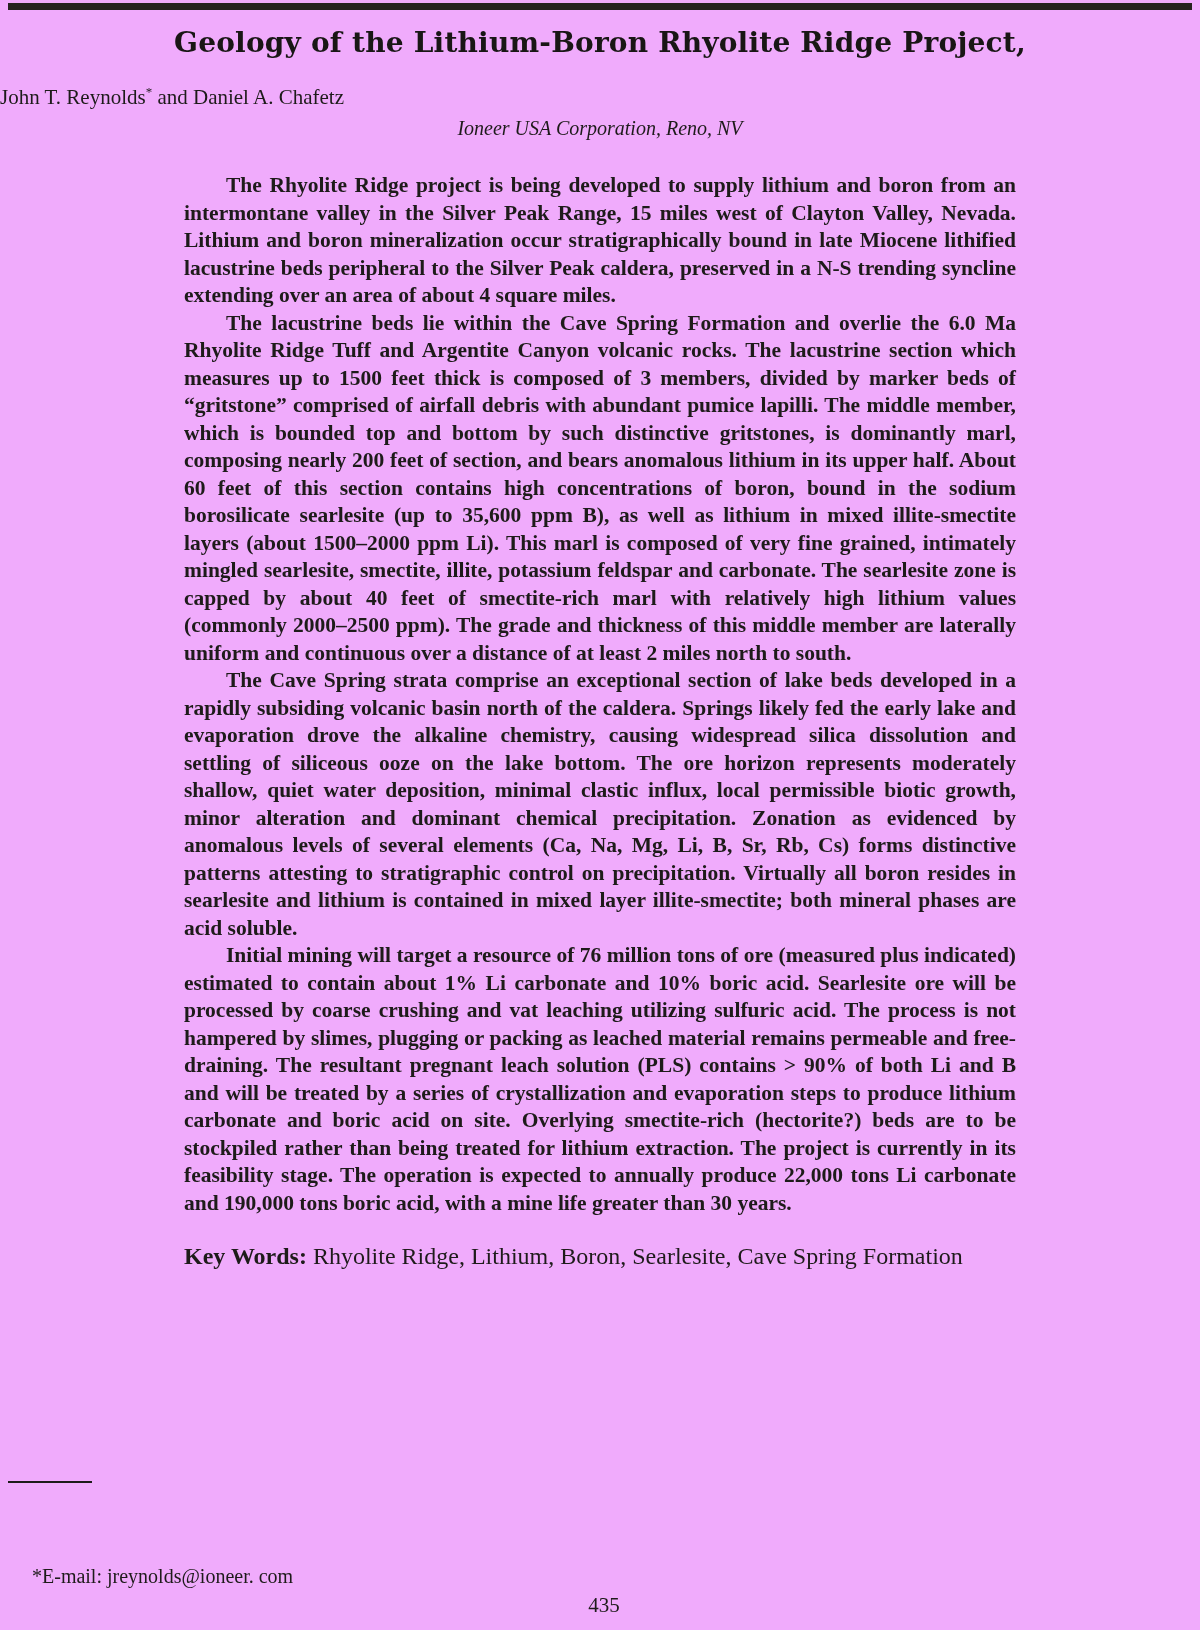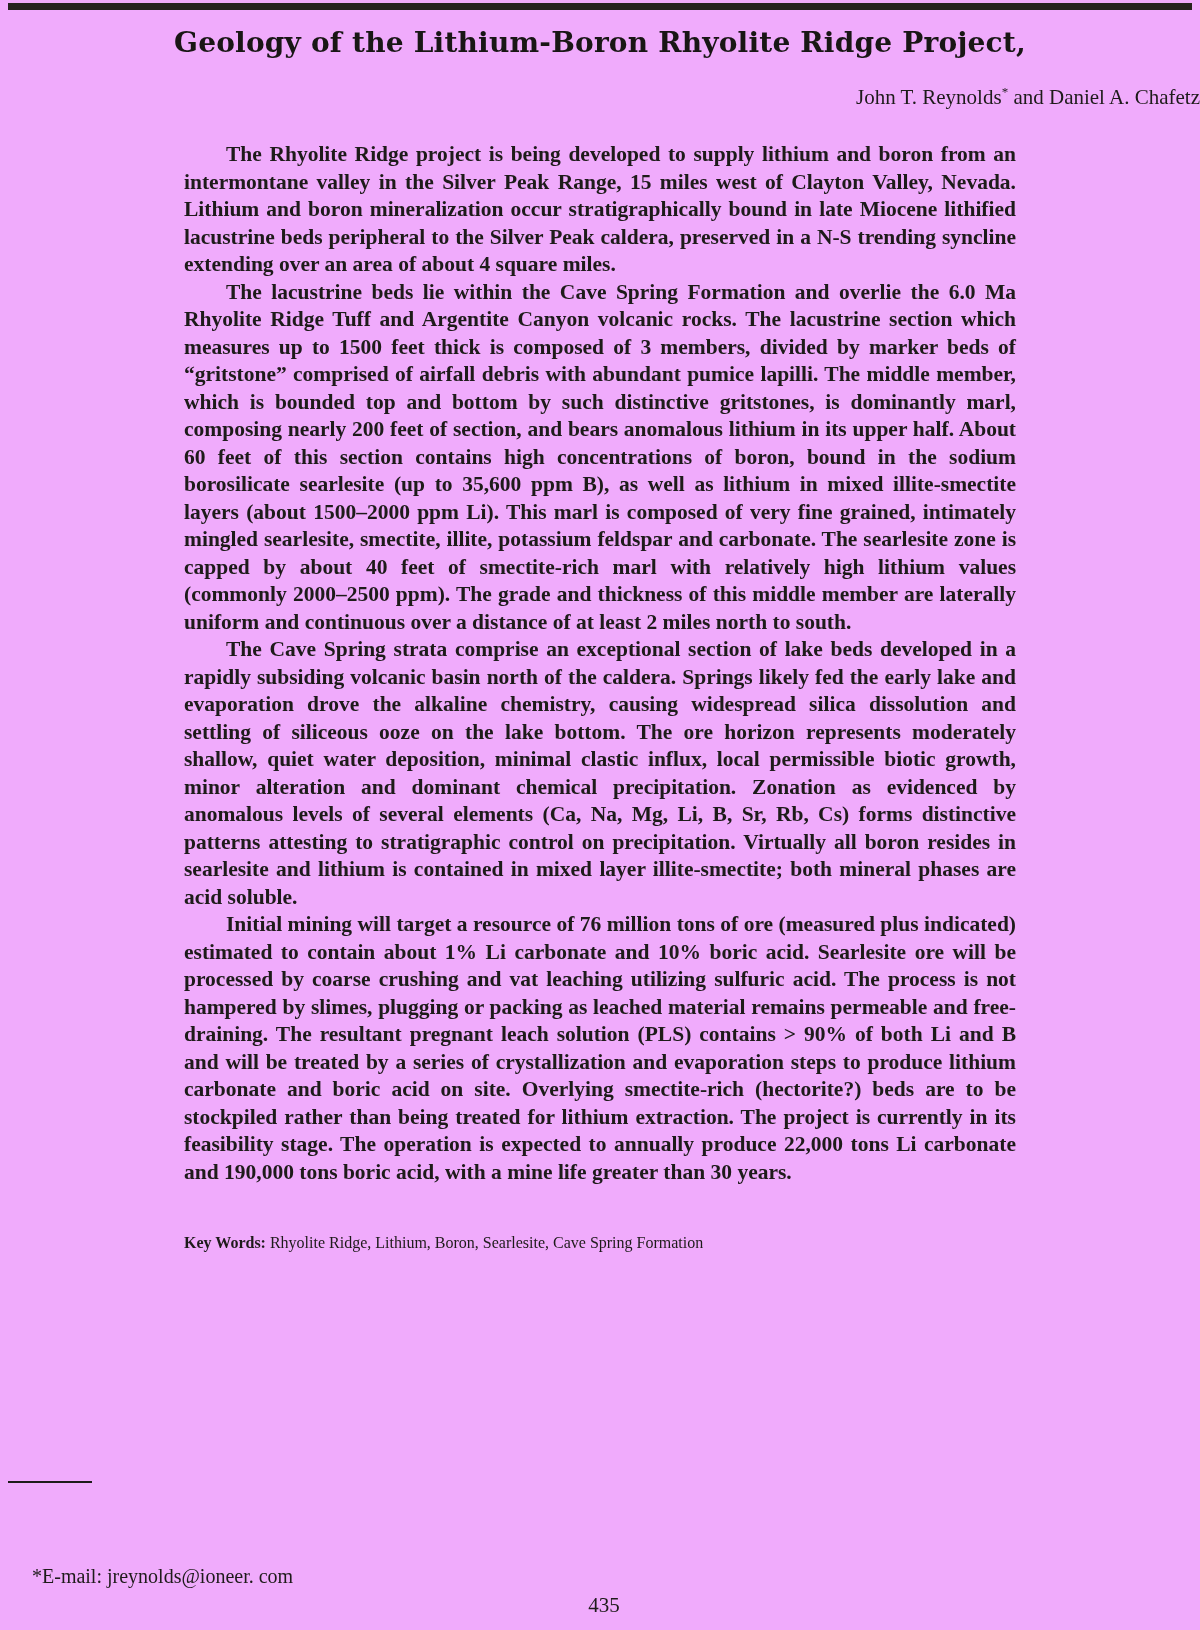--- a/index.html
+++ b/index.html
@@ -27,21 +27,21 @@
     text-align: center;
     font-family: "DejaVu Serif", serif;
     font-weight: 700;
     font-size: 28px;
     line-height: 34px;
     letter-spacing: 0.2px;
     color: #191615;
   }
   .authors-line {
     margin-top: 25px;
-    text-align: right;
+    text-align: left;
     font-size: 21px;
     line-height: 24px;
   }
   .authors-line sup {
     font-size: 13px;
     vertical-align: super;
     line-height: 0;
   }
   .affiliation-line {
     margin-top: 8px;
@@ -65,22 +65,22 @@
     line-height: 27.5px;
     font-weight: 700;
     text-align: justify;
   }
   .abstract-body p {
     margin: 0;
     text-indent: 42px;
   }
   .keywords-line {
     width: 832px;
-    margin: 44px auto 0 auto;
-    font-size: 16px;
+    margin: 26px auto 0 auto;
+    font-size: 24px;
     line-height: 26px;
   }
   .keywords-line .kw-label { font-weight: 700; }
   .footnote-rule {
     position: absolute;
     left: 8px; top: 1481px;
     width: 84px; height: 0;
     border-top: 2px solid #1e1b1a;
   }
   .footnote-email {
@@ -102,20 +102,21 @@
 <body>
 
 <div class="page">
 
   <div class="top-rule"></div>
 
   <h1 class="paper-title"><span>Geology of the Lithium-Boron Rhyolite Ridge Project,</span><br></h1>
 
   <div class="authors-line"><span>John T. Reynolds</span><sup>*</sup><span> and Daniel A. Chafetz</span></div>
 
+  <div class="affiliation-line">Ioneer USA Corporation, Reno, NV</div>
 
 
   <div class="abstract-body">
     <p>The Rhyolite Ridge project is being developed to supply lithium and boron from an intermontane valley in the Silver Peak Range, 15 miles west of Clayton Valley, Nevada. Lithium and boron mineralization occur stratigraphically bound in late Miocene lithified lacustrine beds peripheral to the Silver Peak caldera, preserved in a N-S trending syncline extending over an area of about 4 square miles.</p>
     <p>The lacustrine beds lie within the Cave Spring Formation and overlie the 6.0 Ma Rhyolite Ridge Tuff and Argentite Canyon volcanic rocks. The lacustrine section which measures up to 1500 feet thick is composed of 3 members, divided by marker beds of “gritstone” comprised of airfall debris with abundant pumice lapilli. The middle member, which is bounded top and bottom by such distinctive gritstones, is dominantly marl, composing nearly 200 feet of section, and bears anomalous lithium in its upper half. About 60 feet of this section contains high concentrations of boron, bound in the sodium borosilicate searlesite (up to 35,600 ppm B), as well as lithium in mixed illite-smectite layers (about 1500–2000 ppm Li). This marl is composed of very fine grained, intimately mingled searlesite, smectite, illite, potassium feldspar and carbonate. The searlesite zone is capped by about 40 feet of smectite-rich marl with relatively high lithium values (commonly 2000–2500 ppm). The grade and thickness of this middle member are laterally uniform and continuous over a distance of at least 2 miles north to south.</p>
     <p>The Cave Spring strata comprise an exceptional section of lake beds developed in a rapidly subsiding volcanic basin north of the caldera. Springs likely fed the early lake and evaporation drove the alkaline chemistry, causing widespread silica dissolution and settling of siliceous ooze on the lake bottom. The ore horizon represents moderately shallow, quiet water deposition, minimal clastic influx, local permissible biotic growth, minor alteration and dominant chemical precipitation. Zonation as evidenced by anomalous levels of several elements (Ca, Na, Mg, Li, B, Sr, Rb, Cs) forms distinctive patterns attesting to stratigraphic control on precipitation. Virtually all boron resides in searlesite and lithium is contained in mixed layer illite-smectite; both mineral phases are acid soluble.</p>
     <p>Initial mining will target a resource of 76 million tons of ore (measured plus indicated) estimated to contain about 1% Li carbonate and 10% boric acid. Searlesite ore will be processed by coarse crushing and vat leaching utilizing sulfuric acid. The process is not hampered by slimes, plugging or packing as leached material remains permeable and free-draining. The resultant pregnant leach solution (PLS) contains &gt; 90% of both Li and B and will be treated by a series of crystallization and evaporation steps to produce lithium carbonate and boric acid on site. Overlying smectite-rich (hectorite?) beds are to be stockpiled rather than being treated for lithium extraction. The project is currently in its feasibility stage. The operation is expected to annually produce 22,000 tons Li carbonate and 190,000 tons boric acid, with a mine life greater than 30 years.</p>
   </div>
 
   <p class="keywords-line"><span class="kw-label">Key Words:</span> <span>Rhyolite Ridge, Lithium, Boron, Searlesite, Cave Spring Formation</span></p>

